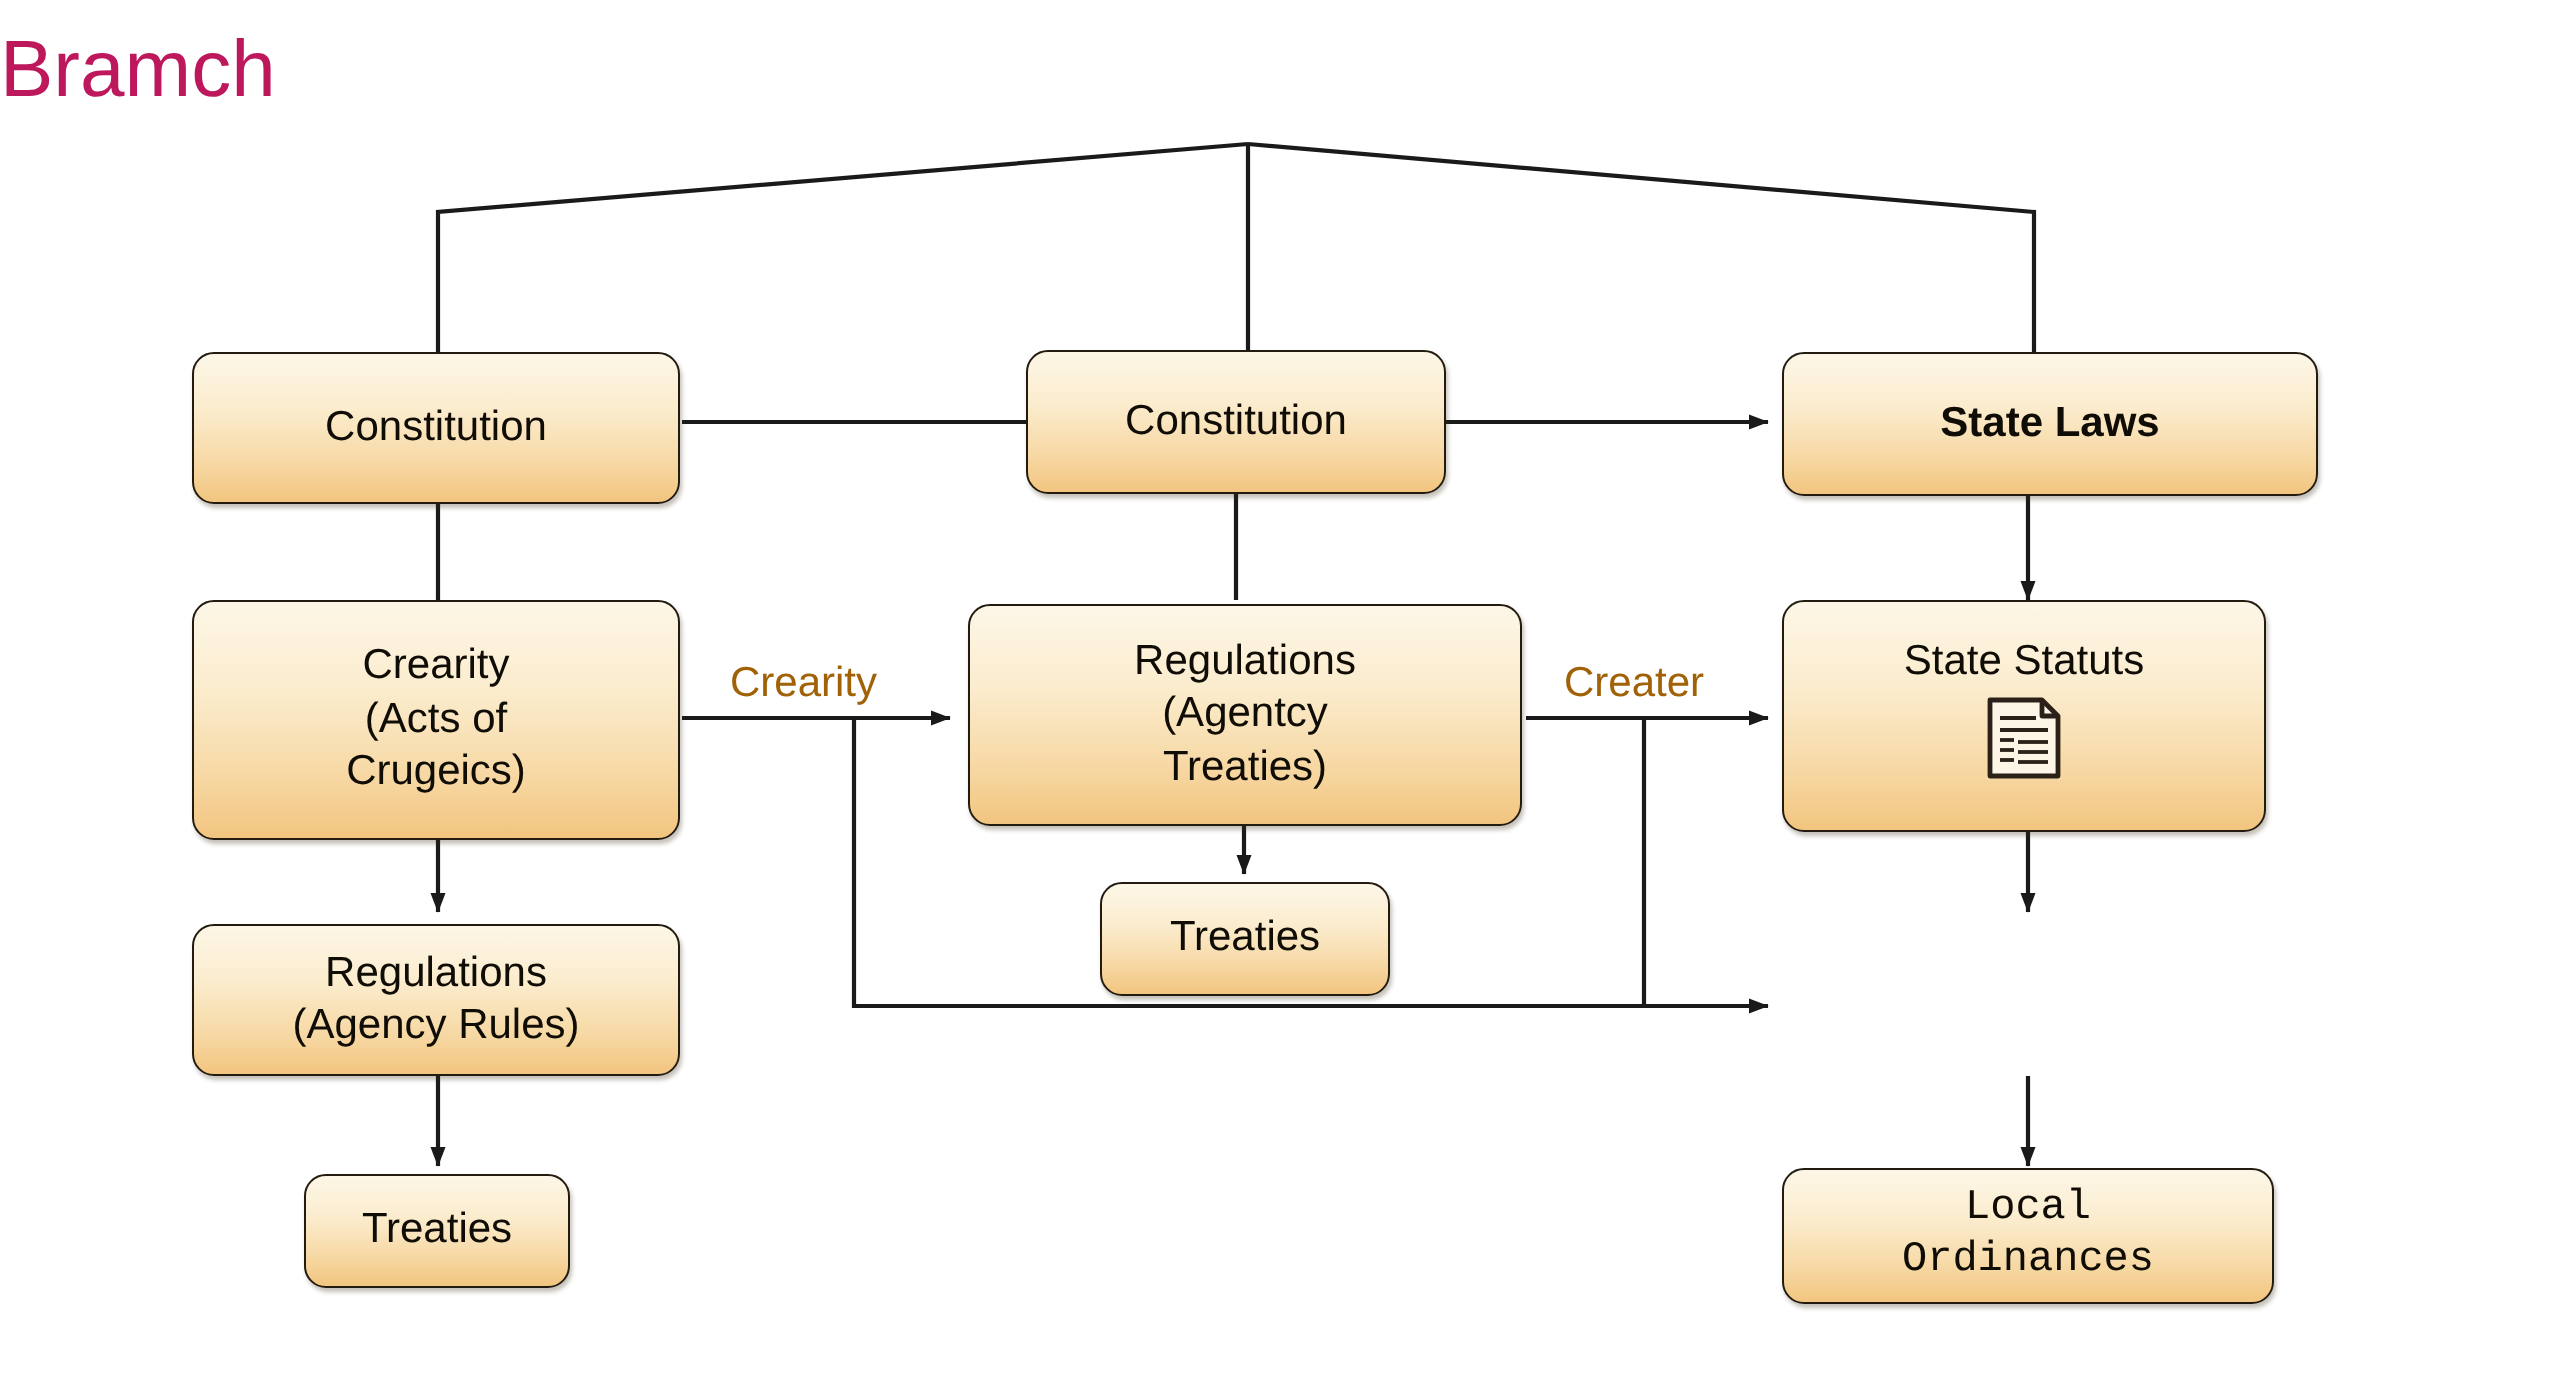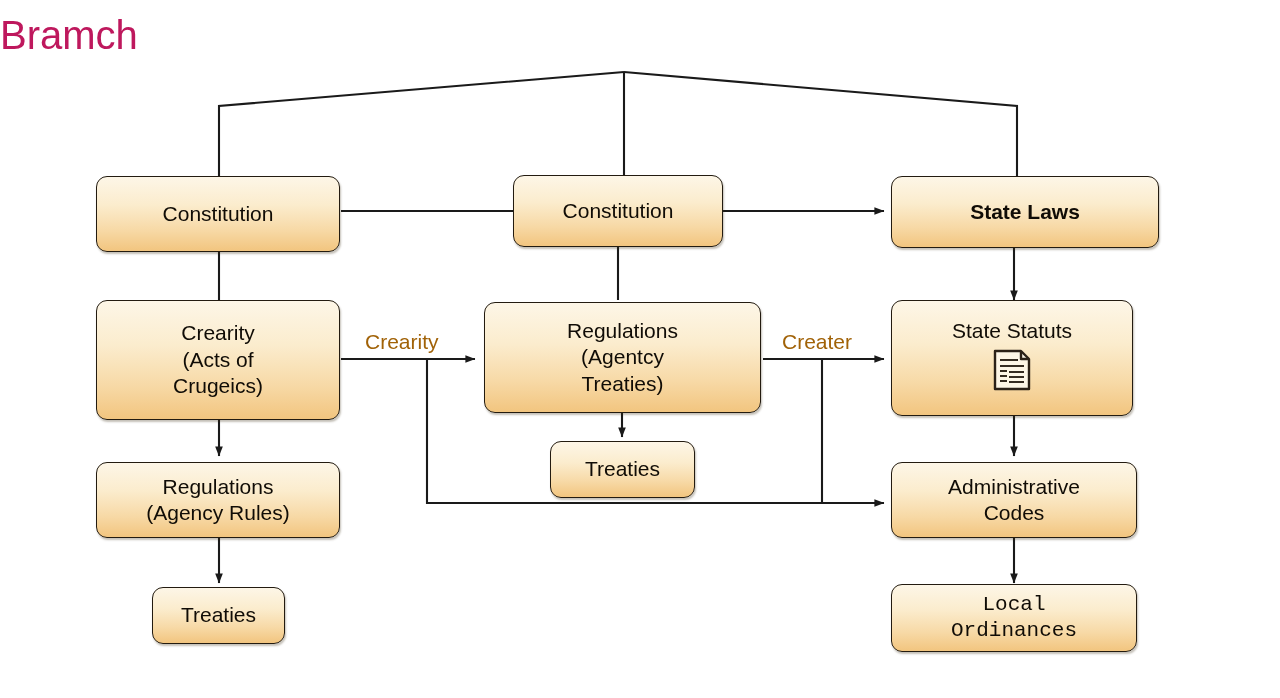--- a/index.html
+++ b/index.html
@@ -137,24 +137,20 @@
 
   <div class="node" style="left:96px;top:462px;width:244px;height:76px;">
     <span class="ln">Regulations</span>
     <span class="ln">(Agency Rules)</span>
   </div>
 
   <div class="node" style="left:550px;top:441px;width:145px;height:57px;">
     <span class="ln">Treaties</span>
   </div>
 
-  <div class="node" style="left:891px;top:462px;width:246px;height:76px;">
-    <span class="ln">Administrative</span>
-    <span class="ln">Codes</span>
-  </div>
 
   <div class="node" style="left:152px;top:587px;width:133px;height:57px;">
     <span class="ln">Treaties</span>
   </div>
 
   <div class="node" style="left:891px;top:584px;width:246px;height:68px;font-family:Liberation Mono, monospace;">
     <span class="ln">Local</span>
     <span class="ln">Ordinances</span>
   </div>
 

